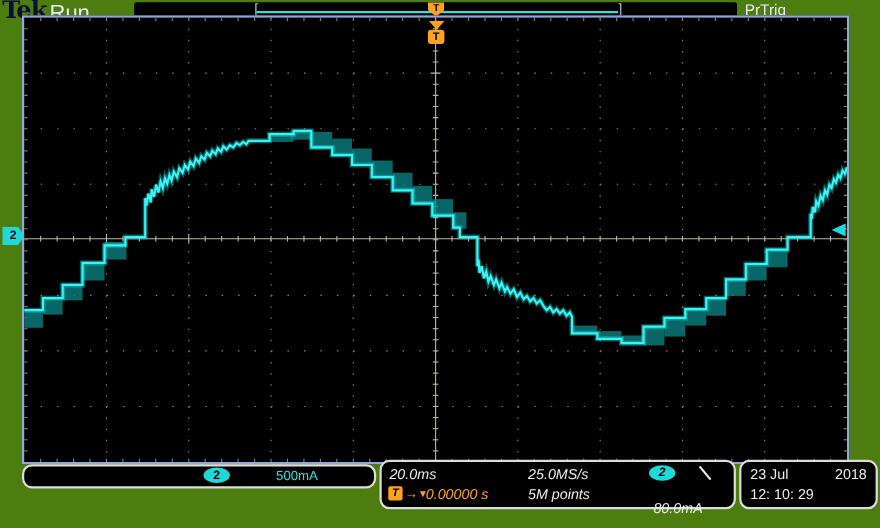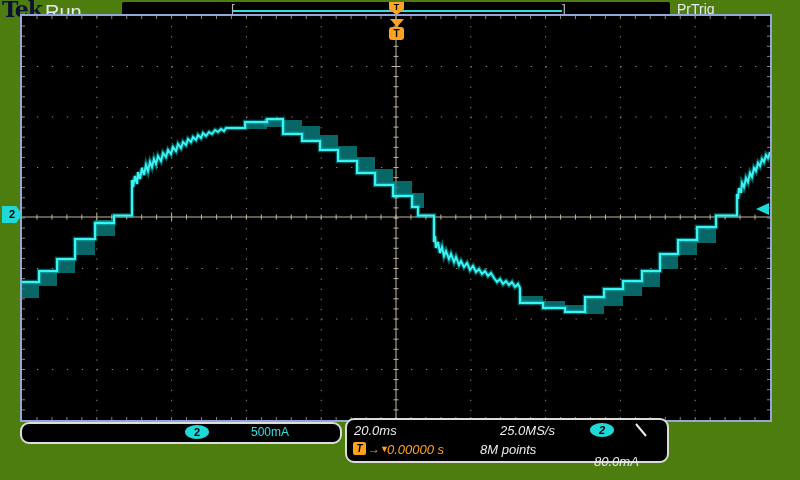--- a/index.html
+++ b/index.html
@@ -373,26 +373,31 @@
   <div class="abs ch-marker">2</div>
   <div class="abs trig-arrow"></div>
 
   <div class="abs rbox ch2box">
     <div class="badge" style="left:163px;top:1px;width:24px;height:14px;font-size:11px;line-height:14px;">2</div>
     <span class="abs cyan-txt" style="left:205px;top:1px;font-size:12px;margin-left:24px;">500mA</span>
   </div>
 
   <div class="abs rbox tbbox">
     <span class="abs" style="left:7px;top:3px;">20.0ms</span>
-    <span class="abs" style="left:133px;top:3px;margin-left:20px;">25.0MS/s</span>
+    <span class="abs" style="left:133px;top:3px;">25.0MS/s</span>
     <div class="badge" style="left:243px;top:3px;width:24px;height:14px;font-size:11px;line-height:14px;">2</div>
     <svg class="abs" style="left:286px;top:2px;" width="16" height="16">
       <line x1="3" y1="2" x2="13" y2="14" stroke="#ececec" stroke-width="2"></line>
     </svg>
     <div class="t-icon" style="left:6px;top:22px;">T</div>
     <span class="abs orange-txt" style="left:21px;top:22px;font-size:12px;">→</span>
     <span class="abs orange-txt" style="left:33px;top:24px;font-size:9px;">▼</span>
     <span class="abs orange-txt" style="left:40px;top:22px;">0.00000 s</span>
-    <span class="abs" style="left:133px;top:22px;">8M points</span>
+    <span class="abs" style="left:133px;top:22px;">5M points</span>
     <span class="abs" style="left:247px;top:34px;">80.0mA</span>
   </div>
 
+  <div class="abs rbox datebox">
+    <span class="abs" style="left:8px;top:3px;">23 Jul</span>
+    <span class="abs" style="right:8px;top:3px;">2018</span>
+    <span class="abs" style="left:8px;top:22px;">12: 10: 29</span>
+  </div>
 </div>
 
 </body></html>

